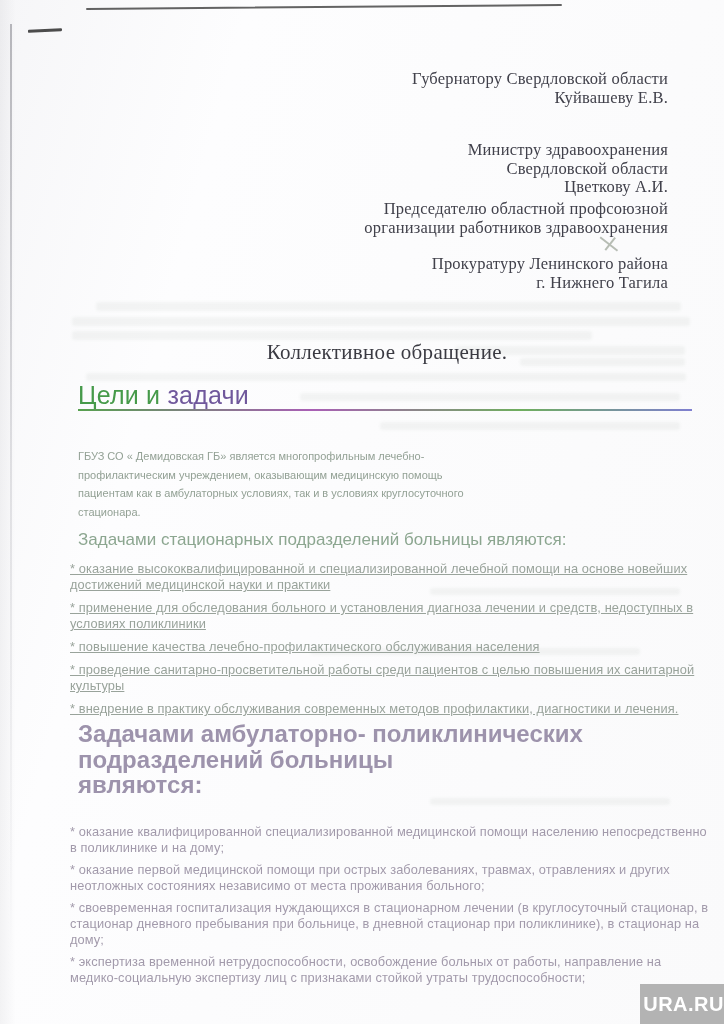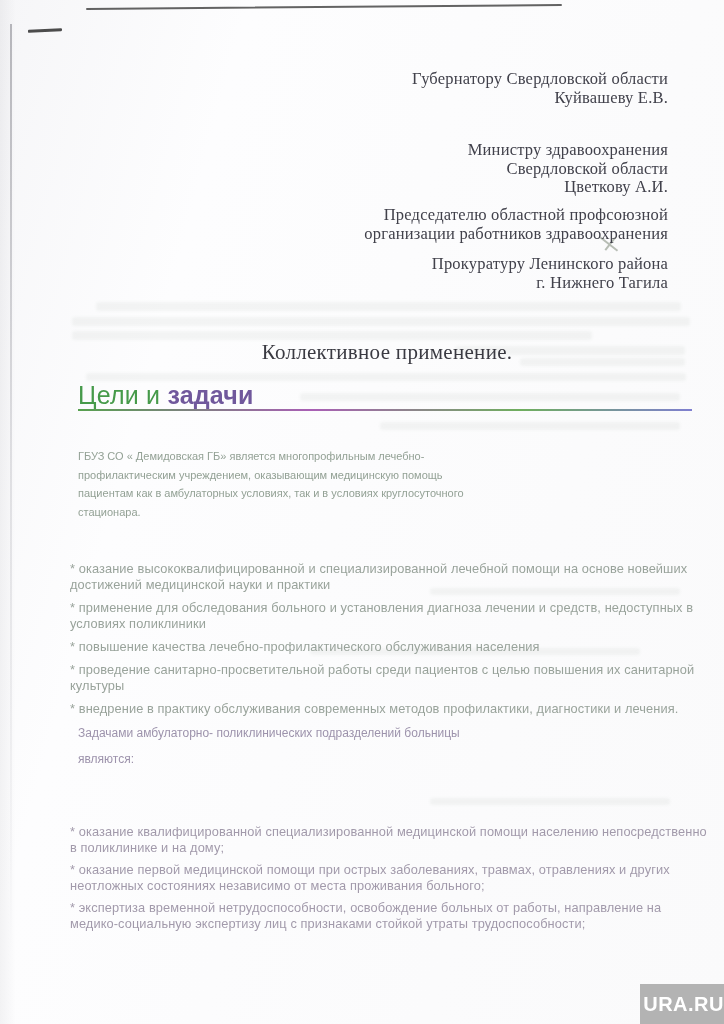--- a/index.html
+++ b/index.html
@@ -29,34 +29,34 @@
   
   .addr{position:absolute;right:56px;text-align:right;white-space:pre-line;
     font-family:"Liberation Serif",serif;font-size:16.5px;line-height:18.5px;
     color:#41414b;letter-spacing:.2px;}
   
   .doc-title{position:absolute;left:78px;right:28px;top:340px;text-align:center;
     font-family:"Liberation Serif",serif;font-size:21px;color:#3a3a42;letter-spacing:.3px;}
   
   .sec-heading{position:absolute;left:78px;top:381px;font-size:25px;letter-spacing:.2px;}
   .sec-heading .part-green{color:#469a4a;}
-  .sec-heading .part-purple{color:#70589c;font-weight:bold;}
+  .sec-heading .part-purple{color:#70589c;}
   .sec-rule{position:absolute;left:78px;top:409px;width:614px;height:2px;
     background:linear-gradient(90deg,#57a14f,#a95fb5 38%,#6fae5e 72%,#7f7fd0 100%);}
   
   .intro{position:absolute;left:78px;top:447px;width:620px;white-space:pre-line;
     font-size:11px;line-height:18.5px;color:#93a195;}
   .subhead-green{position:absolute;left:78px;top:530px;font-size:17px;color:#8ca690;}
   .subhead-purple{position:absolute;left:78px;top:721px;width:600px;white-space:pre-line;
-    font-size:12px;line-height:25.5px;color:#9d93ac;}
+    font-size:24px;line-height:25.5px;color:#9d93ac;font-weight:bold;}
   .list{position:absolute;left:70px;width:650px;}
   .list-stationary{top:561px;}
   .list-ambulatory{top:778px;margin-top:46px;}
   .list p{margin:0;white-space:pre-line;font-size:12.8px;line-height:16px;letter-spacing:.1px;}
-  .list-stationary p{margin-bottom:7px;color:#99a39b;}
+  .list-stationary p{margin-bottom:7px;color:#99a39b;text-decoration:underline;}
   .list-ambulatory p{margin-bottom:6px;color:#a29aab;}
   
   .watermark{position:absolute;left:612px;top:984px;right:0;bottom:0;
     background:#b3b3b3;display:flex;align-items:center;justify-content:flex-end;margin-left:28px;}
   .watermark span{font-size:20px;font-weight:bold;color:#fff;letter-spacing:.5px;}
 </style>
 </head>
 <body>
 
 <div class="page">
@@ -79,55 +79,59 @@
   <div class="ghost" style="left:380px;top:422px;width:300px;height:8px;"></div>
   <div class="ghost" style="left:430px;top:588px;width:250px;height:7px;"></div>
   <div class="ghost" style="left:310px;top:648px;width:330px;height:7px;"></div>
   <div class="ghost" style="left:430px;top:798px;width:240px;height:7px;"></div>
 
   <div class="addr" style="top:70px;">Губернатору Свердловской области
 Куйвашеву Е.В.</div>
   <div class="addr" style="top:141px;">Министру здравоохранения
 Свердловской области
 Цветкову А.И.</div>
-  <div class="addr" style="top:206px;">Председателю областной профсоюзной
+  <div class="addr" style="top:200px;">Председателю областной профсоюзной
 организации работников здравоохранения</div>
   <div class="addr" style="top:255px;">Прокуратуру Ленинского района
 г. Нижнего Тагила</div>
 
-  <div class="doc-title">Коллективное применение.</div>
+  <div class="doc-title">Коллективное обращение.</div>
 
   <div class="sec-heading">
     <span class="part-green">Цели и </span><span class="part-purple">задачи</span>
   </div>
   <div class="sec-rule"></div>
 
   <div class="intro">ГБУЗ СО « Демидовская ГБ» является многопрофильным лечебно-
 профилактическим учреждением, оказывающим медицинскую помощь
 пациентам как в амбулаторных условиях, так и в условиях круглосуточного
 стационара.</div>
 
+  <div class="subhead-green">Задачами стационарных подразделений больницы являются:</div>
   <div class="list list-stationary">
     <p>* оказание высококвалифицированной и специализированной лечебной помощи на основе новейших
 достижений медицинской науки и практики</p>
     <p>* применение для обследования больного и установления диагноза лечении и средств, недоступных в
 условиях поликлиники</p>
     <p>* повышение качества лечебно-профилактического обслуживания населения</p>
     <p>* проведение санитарно-просветительной работы среди пациентов с целью повышения их санитарной
 культуры</p>
     <p>* внедрение в практику обслуживания современных методов профилактики, диагностики и лечения.</p>
   </div>
 
   <div class="subhead-purple">Задачами амбулаторно- поликлинических подразделений больницы
 являются:</div>
   <div class="list list-ambulatory">
     <p>* оказание квалифицированной специализированной медицинской помощи населению непосредственно
 в поликлинике и на дому;</p>
     <p>* оказание первой медицинской помощи при острых заболеваниях, травмах, отравлениях и других
 неотложных состояниях независимо от места проживания больного;</p>
+    <p>* своевременная госпитализация нуждающихся в стационарном лечении (в круглосуточный стационар, в
+стационар дневного пребывания при больнице, в дневной стационар при поликлинике), в стационар на
+дому;</p>
     <p>* экспертиза временной нетрудоспособности, освобождение больных от работы, направление на
 медико-социальную экспертизу лиц с признаками стойкой утраты трудоспособности;</p>
   </div>
 
   <div class="watermark">
     <span>URA.RU</span>
   </div>
 
 </div>
 

